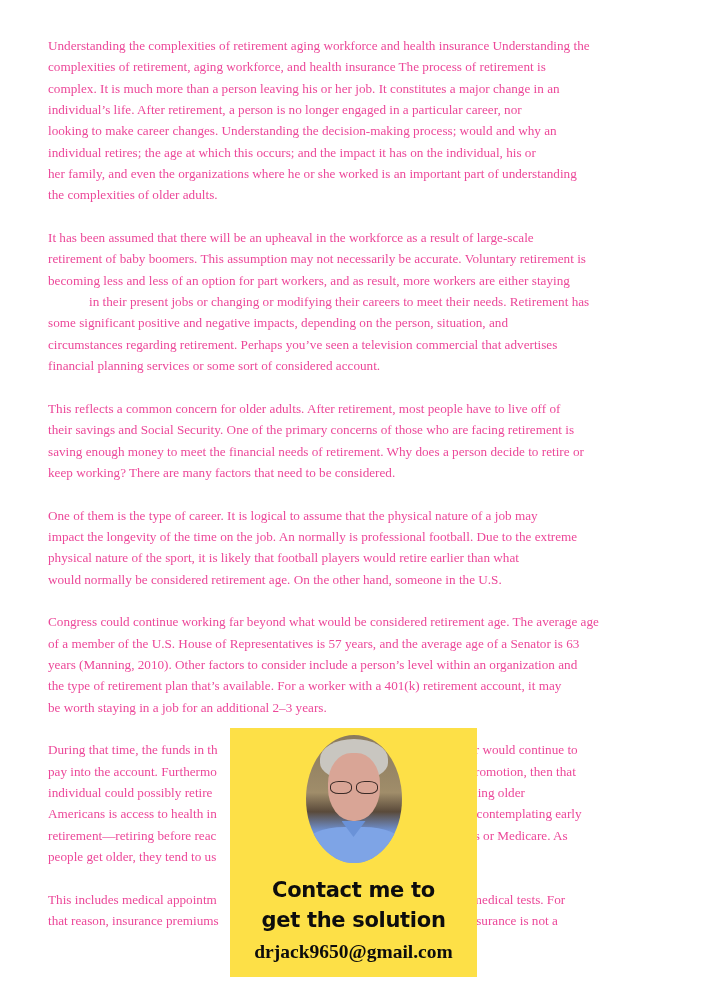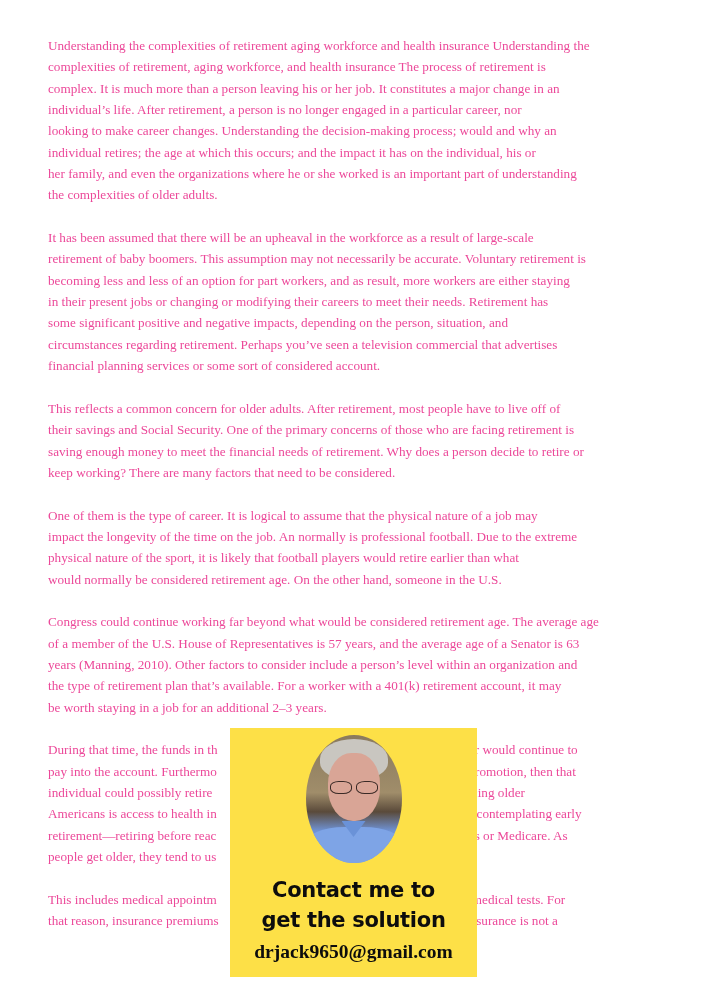--- a/index.html
+++ b/index.html
@@ -51,21 +51,21 @@
       <span class="line" style="white-space: pre;">individual’s life. After retirement, a person is no longer engaged in a particular career, nor</span>
       <span class="line" style="white-space: pre;">looking to make career changes. Understanding the decision-making process; would and why an</span>
       <span class="line" style="white-space: pre;">individual retires; the age at which this occurs; and the impact it has on the individual, his or</span>
       <span class="line" style="white-space: pre;">her family, and even the organizations where he or she worked is an important part of understanding</span>
       <span class="line" style="white-space: pre;">the complexities of older adults.</span>
     </p>
     <p class="para">
       <span class="line" style="white-space: pre;">It has been assumed that there will be an upheaval in the workforce as a result of large-scale</span>
       <span class="line" style="white-space: pre;">retirement of baby boomers. This assumption may not necessarily be accurate. Voluntary retirement is</span>
       <span class="line" style="white-space: pre;">becoming less and less of an option for part workers, and as result, more workers are either staying</span>
-      <span class="line" style="white-space: pre;">in their present jobs or changing or modifying their careers to meet their needs. Retirement has</span>
+      <span class="line" style="white-space: pre; margin-left: 41px;">in their present jobs or changing or modifying their careers to meet their needs. Retirement has</span>
       <span class="line" style="white-space: pre;">some significant positive and negative impacts, depending on the person, situation, and</span>
       <span class="line" style="white-space: pre;">circumstances regarding retirement. Perhaps you’ve seen a television commercial that advertises</span>
       <span class="line" style="white-space: pre;">financial planning services or some sort of considered account.</span>
     </p>
     <p class="para">
       <span class="line" style="white-space: pre;">This reflects a common concern for older adults. After retirement, most people have to live off of</span>
       <span class="line" style="white-space: pre;">their savings and Social Security. One of the primary concerns of those who are facing retirement is</span>
       <span class="line" style="white-space: pre;">saving enough money to meet the financial needs of retirement. Why does a person decide to retire or</span>
       <span class="line" style="white-space: pre;">keep working? There are many factors that need to be considered.</span>
     </p>

